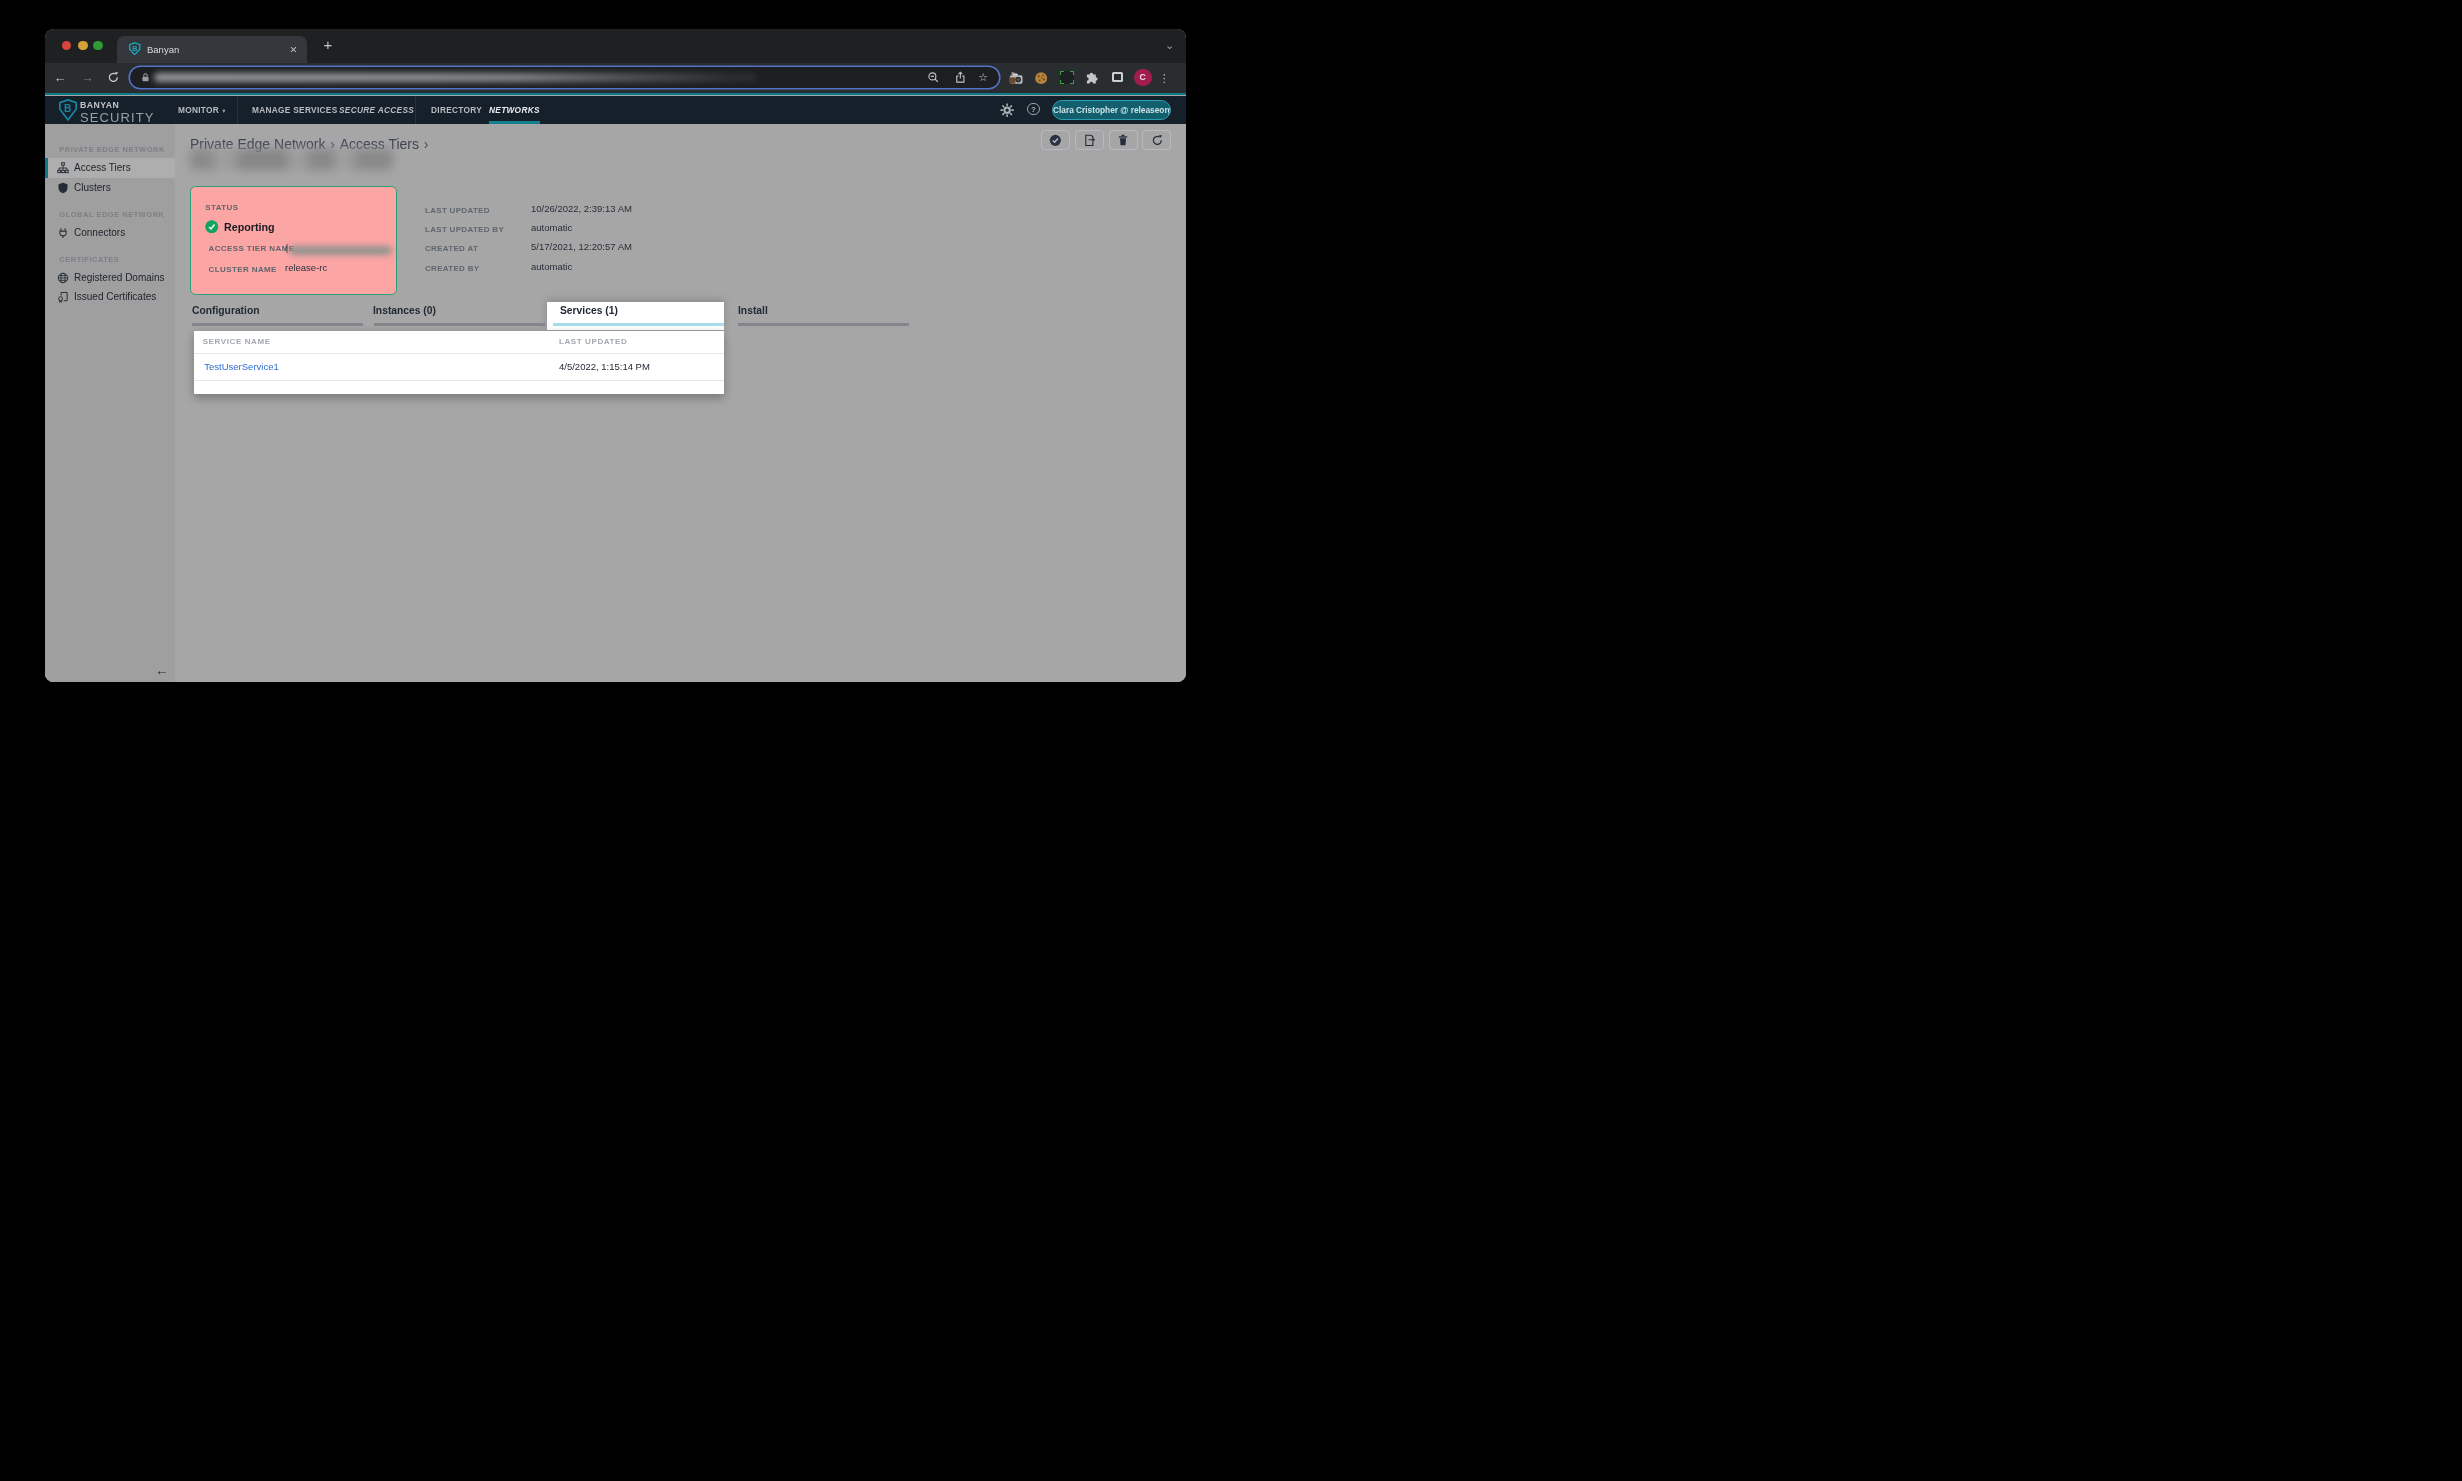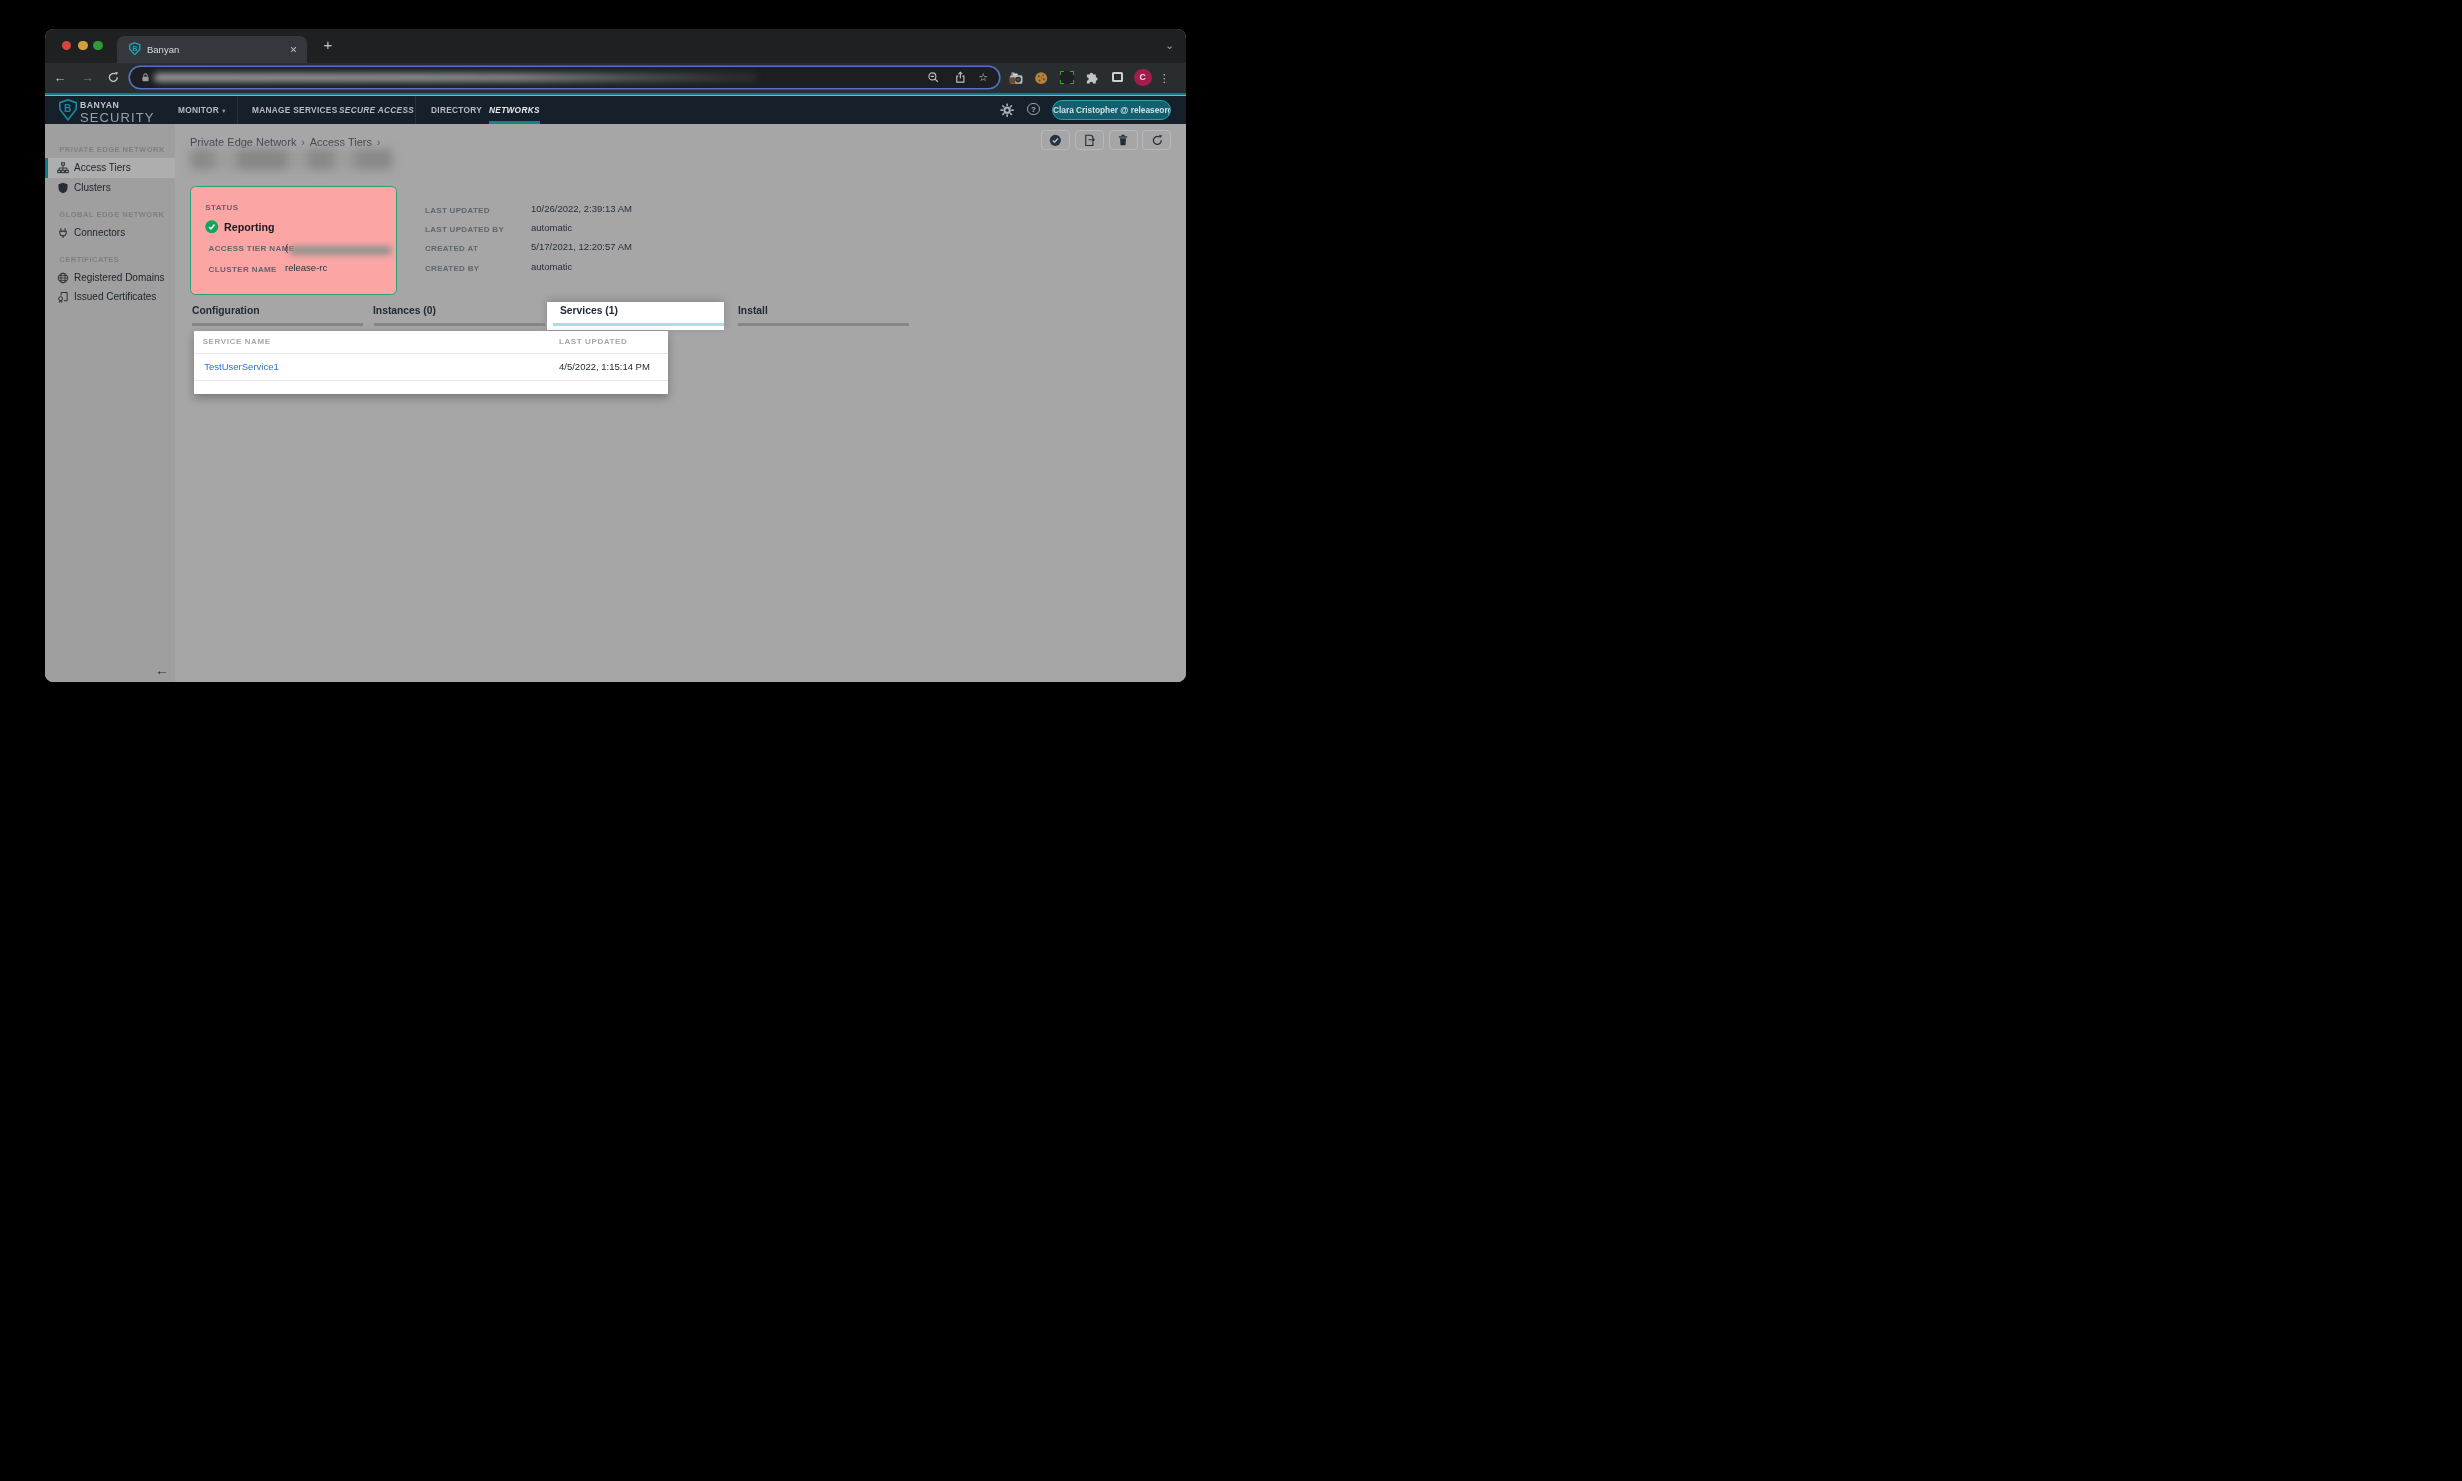--- a/index.html
+++ b/index.html
@@ -79,21 +79,21 @@
   .sidebar{position:absolute;left:0;top:0;width:130px;height:100%;background:#9f9f9f;}
   .side-title{position:absolute;left:14.3px;font-size:7.5px;letter-spacing:0.5px;color:#7c8086;font-weight:bold;}
   .side-item{position:absolute;left:0;width:130px;height:20px;line-height:20px;font-size:10px;color:#20262e;}
   .side-item .si-icon{position:absolute;left:12px;top:4px;width:12px;height:12px;}
   .side-item .si-label{position:absolute;left:29px;}
   .side-active{background:#aeaeae;border-left:3.2px solid #0d7a8a;}
   .side-active .si-icon{left:8.7px;}
   .side-active .si-label{left:26px;}
   .side-back{position:absolute;left:108px;top:539px;font-size:13.5px;color:#242424;width:17.5px;text-align:center;}
 
-  .breadcrumb{position:absolute;left:145px;top:12px;font-size:11px;color:#3e4552;}
+  .breadcrumb{position:absolute;left:145px;top:12px;font-size:14px;color:#3e4552;}
   .bc-sep{color:#4a515d;margin:0 4.8px;}
   .actions{position:absolute;left:996px;top:6.3px;display:flex;gap:4.8px;}
   .act-btn{width:29px;height:20.6px;border:0.8px solid #b6bac0;border-radius:4px;display:flex;
     align-items:center;justify-content:center;background:transparent;}
   .pagetitle-blur{position:absolute;left:145px;top:25.4px;width:203px;height:21.4px;border-radius:4.8px;filter:blur(4.8px);
     background:linear-gradient(90deg,#8a8a8a 0 10%,#9e9e9e 14% 20%,#868686 26% 46%,#9d9d9d 50% 56%,#888 60% 70%,#9e9e9e 72% 78%,#898989 84% 100%);}
 
   .statuscard{position:absolute;left:145px;top:62px;width:207px;height:109px;border:1.2px solid #2aa077;
     border-radius:5.6px;background:#fca5a5;}
   .sc-label{position:absolute;font-size:8px;letter-spacing:0.4px;color:#5f666d;font-weight:bold;}
@@ -104,21 +104,21 @@
 
   .detail-label{position:absolute;left:380px;font-size:8px;letter-spacing:0.3px;color:#60666e;font-weight:bold;}
   .detail-value{position:absolute;left:456px;font-size:9.5px;color:#272e39;margin-left:30px;}
 
   .svc-block{position:absolute;left:502px;top:178px;width:177px;height:28.6px;background:#fff;
     box-shadow:0 -1.6px 8px rgba(0,0,0,.18);}
   .tab-label{position:absolute;top:181px;font-size:10.3px;font-weight:bold;color:#222a35;}
   .tab-underline{position:absolute;top:199px;width:171px;height:3.6px;background:#85868c;}
   .tab-underline.active{background:#a9dde9;}
 
-  .tablecard{position:absolute;left:149px;top:207px;width:474px;height:63px;background:#fff;
+  .tablecard{position:absolute;left:149px;top:207px;width:530px;height:63px;background:#fff;
     box-shadow:0 3.2px 9.5px rgba(0,0,0,.28);border-radius:0.8px;}
   .tc-head{position:absolute;top:6.3px;font-size:8px;letter-spacing:0.6px;color:#a3a9b1;font-weight:bold;}
   .tc-div{position:absolute;left:0;width:100%;height:0.8px;background:#e4e7ea;}
   .tc-link{position:absolute;left:10.3px;top:30px;font-size:9.5px;color:#2c6fd4;}
   .tc-date{position:absolute;left:365px;top:30px;font-size:9.5px;color:#242b36;}
 </style>
 </head>
 <body>
 
 <div class="window">

